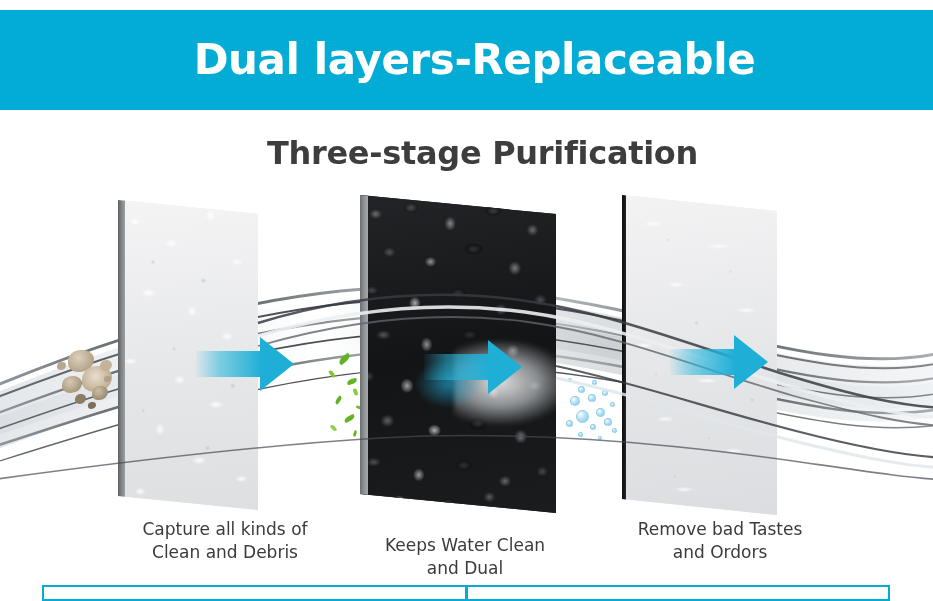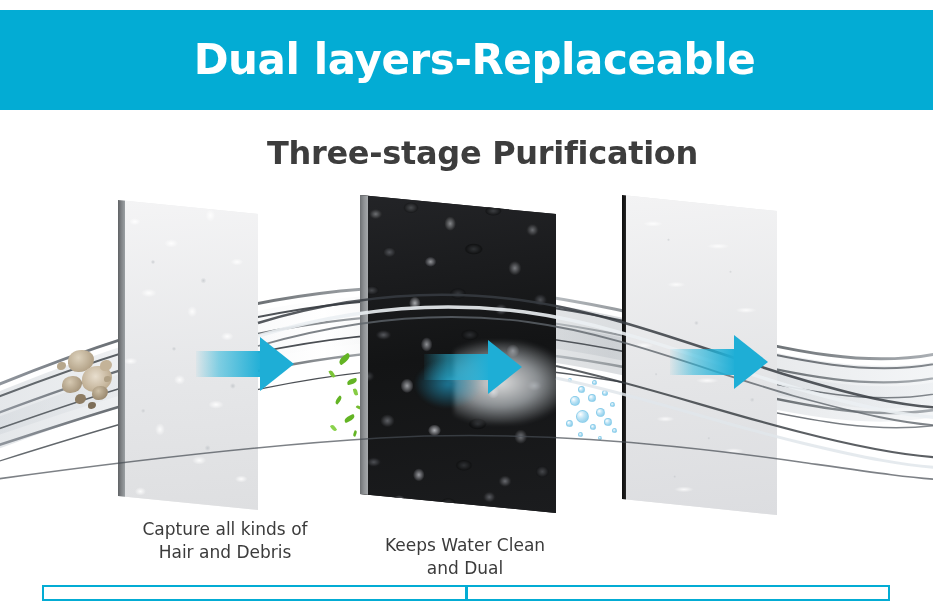--- a/index.html
+++ b/index.html
@@ -398,25 +398,29 @@
     </div>
     <div class="arrow" style="left:670px; top:155px; width:100px; height:54px;">
       <div class="arrow-shaft"></div>
       <div class="arrow-head"></div>
     </div>
 
   </div>
 
   <div class="caption" style="left:100px; width:250px;">
     <span>Capture all kinds of</span>
-    <span>Hair and Debris</span>
+    <span>Clean and Debris</span>
   </div>
   <div class="caption" style="left:340px; width:250px;margin-top:16px;">
     <span>Keeps Water Clean</span>
     <span>and Dual</span>
   </div>
+  <div class="caption" style="left:595px; width:250px;">
+    <span>Remove bad Tastes</span>
+    <span>and Ordors</span>
+  </div>
 
   <div id="bottom-boxes">
     <div class="bottom-box"></div>
     <div class="bottom-box"></div>
   </div>
 
 </div>
 
 </body></html>

